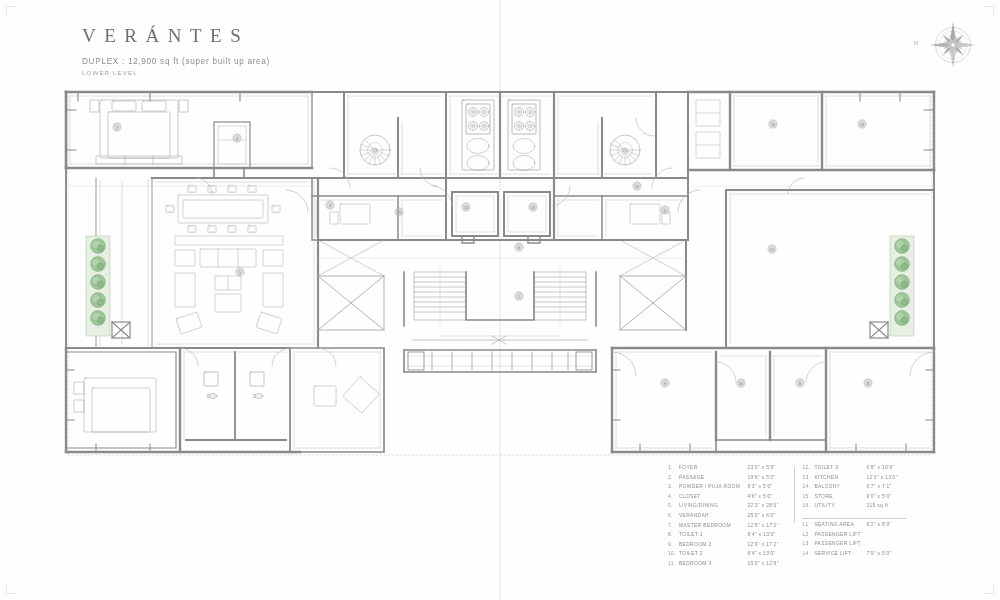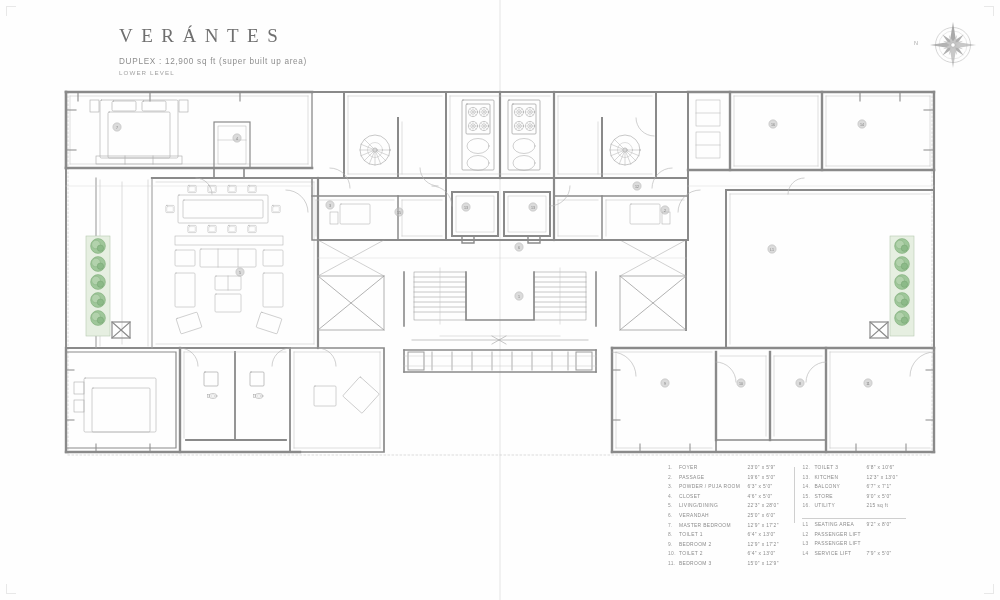--- a/index.html
+++ b/index.html
@@ -19,21 +19,21 @@
   .corner{position:absolute;width:10px;height:10px;opacity:.30;}
   .corner i{position:absolute;background:#b9b9b9;}
   .corner .h{left:0;top:0;width:10px;height:1px;}
   .corner .v{left:0;top:0;width:1px;height:10px;}
   .c-tl{left:6px;top:6px;}
   .c-tr{right:6px;top:6px;transform:scaleX(-1);}
   .c-bl{left:6px;bottom:6px;transform:scaleY(-1);}
   .c-br{right:6px;bottom:6px;transform:scale(-1,-1);}
 
   
-  .title-block{position:absolute;left:82px;top:26px;margin-left:37px;}
+  .title-block{position:absolute;left:82px;top:26px;}
   .brand{
     font-family:"Liberation Serif", serif;
     font-size:19px;letter-spacing:8.5px;color:#6f6f6f;font-weight:400;
     white-space:nowrap;line-height:1;
   }
   .sub1{margin-top:12px;font-size:8.2px;letter-spacing:.7px;color:#8e8e8e;white-space:nowrap;}
   .sub2{margin-top:3px;font-size:6.2px;letter-spacing:1.1px;color:#a2a2a2;white-space:nowrap;}
 
   
   .compass{position:absolute;right:18px;top:14px;width:66px;height:62px;}

